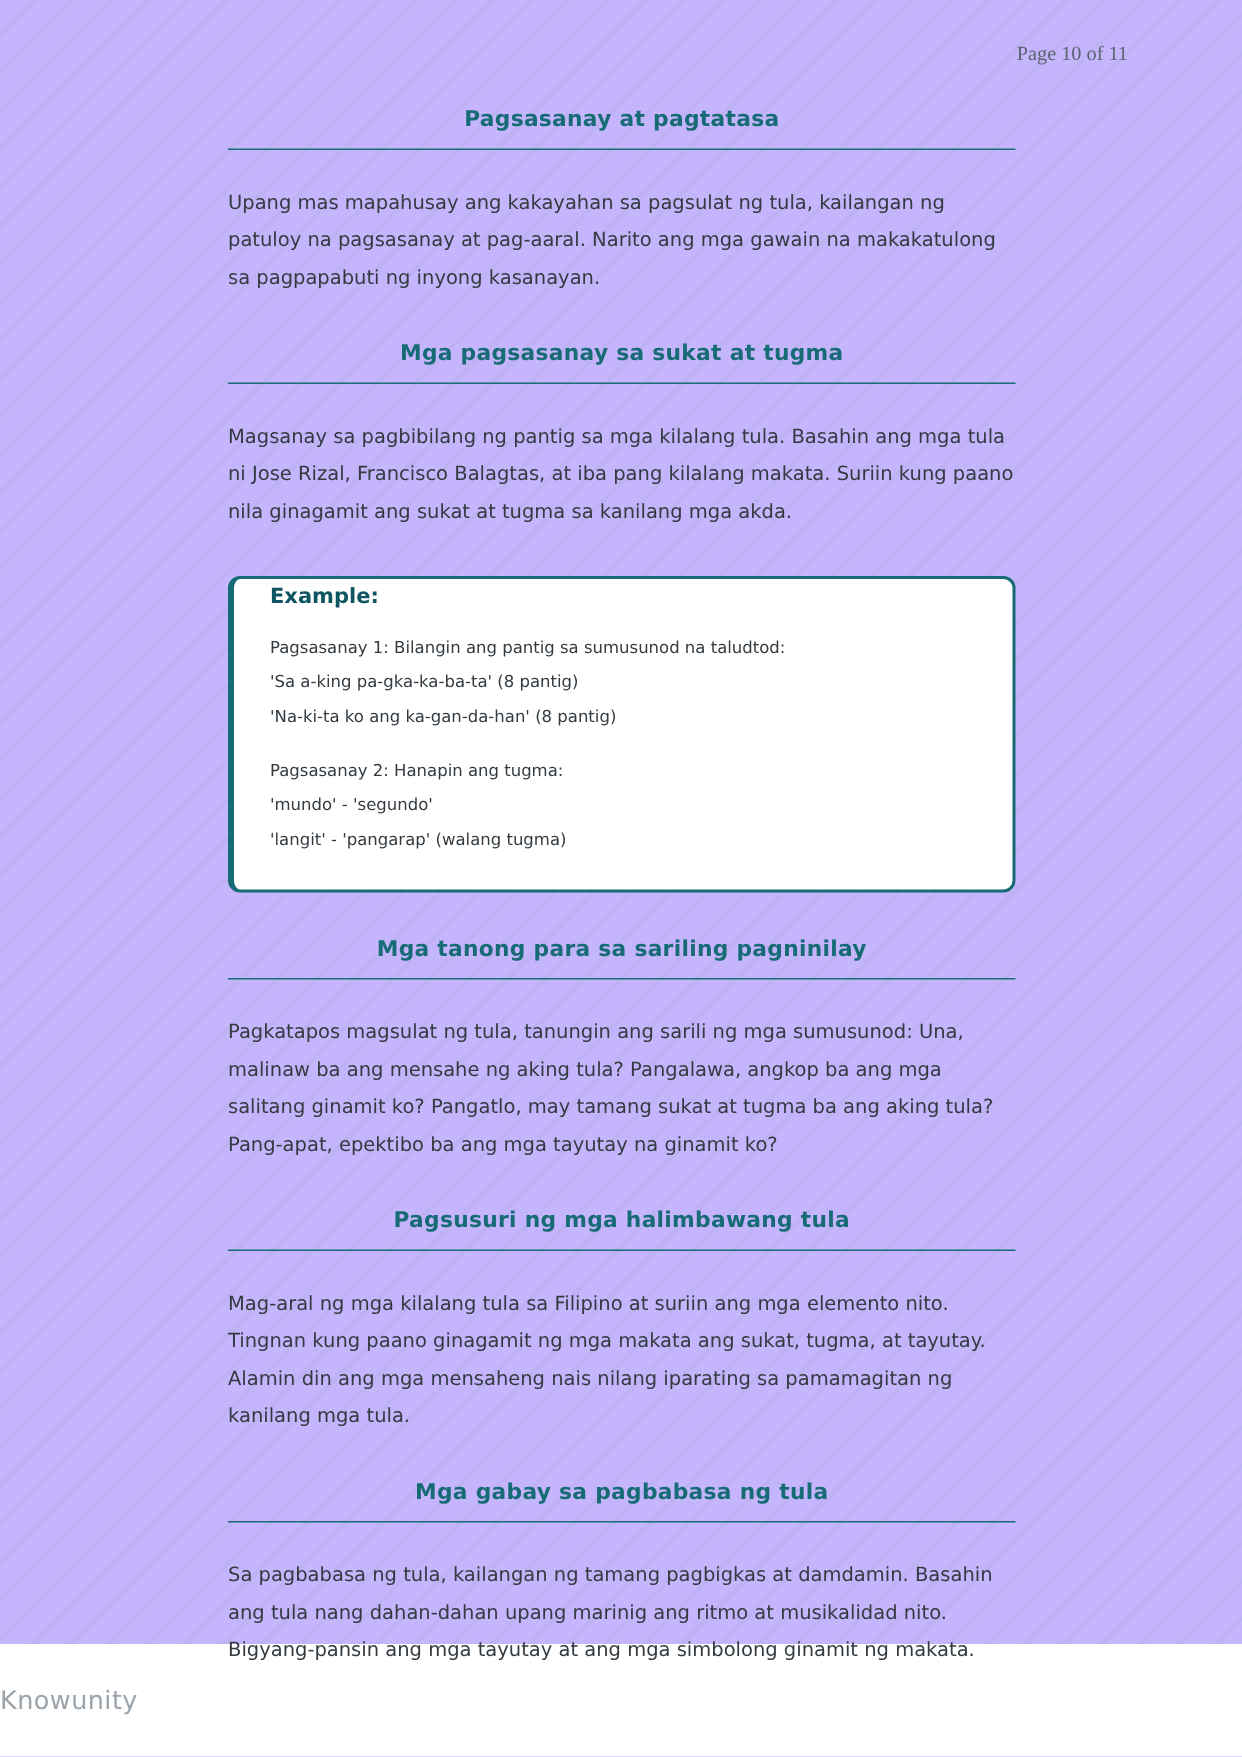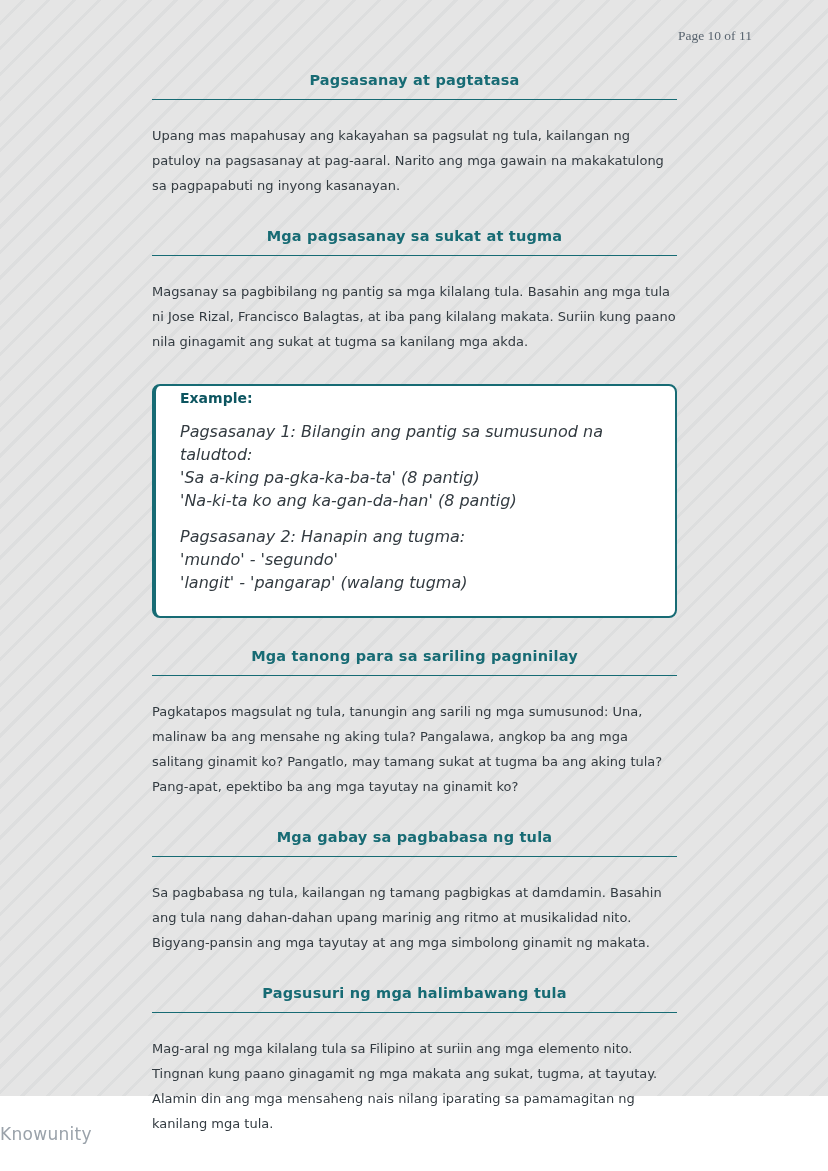--- a/index.html
+++ b/index.html
@@ -13,21 +13,21 @@
     width: 828px;
     height: 1171px;
     background: #ffffff;
     font-family: "DejaVu Sans", sans-serif;
     color: var(--body-text);
   }
   .page {
     position: relative;
     width: 828px;
     height: 1171px;
-    background: #e5e5e5;
+    background: #c4b5fd;
     overflow: hidden;
   }
   .stripes {
     position: absolute;
     top: 0; left: 0;
     width: 828px;
     height: 1096px;
     background:
       repeating-linear-gradient(
         135deg,
@@ -79,24 +79,23 @@
     background: #ffffff;
     padding: 4px 24px 22px 24px;
   }
   .example-title {
     color: #0d5560;
     font-weight: bold;
     font-size: 14px;
     margin-bottom: 14px;
   }
   .example-line {
-    font-size: 16px;
+    font-size: 11px;
     line-height: 23px;
     color: var(--body-text);
-    font-style: italic;
   }
   .example-gap { height: 13px; }
   .footer {
     position: absolute;
     left: 0;
     top: 1096px;
     width: 828px;
     height: 75px;
     background: #ffffff;
     display: flex;
@@ -139,27 +138,27 @@
         <div class="example-line">'langit' - 'pangarap' (walang tugma)</div>
       </div>
     </div>
 
     <div class="section">
       <h2 class="section-heading">Mga tanong para sa sariling pagninilay</h2>
       <p class="section-body">Pagkatapos magsulat ng tula, tanungin ang sarili ng mga sumusunod: Una, malinaw ba ang mensahe ng aking tula? Pangalawa, angkop ba ang mga salitang ginamit ko? Pangatlo, may tamang sukat at tugma ba ang aking tula? Pang-apat, epektibo ba ang mga tayutay na ginamit ko?</p>
     </div>
 
     <div class="section">
-      <h2 class="section-heading">Mga gabay sa pagbabasa ng tula</h2>
-      <p class="section-body">Sa pagbabasa ng tula, kailangan ng tamang pagbigkas at damdamin. Basahin ang tula nang dahan-dahan upang marinig ang ritmo at musikalidad nito. Bigyang-pansin ang mga tayutay at ang mga simbolong ginamit ng makata.</p>
+      <h2 class="section-heading">Pagsusuri ng mga halimbawang tula</h2>
+      <p class="section-body">Mag-aral ng mga kilalang tula sa Filipino at suriin ang mga elemento nito. Tingnan kung paano ginagamit ng mga makata ang sukat, tugma, at tayutay. Alamin din ang mga mensaheng nais nilang iparating sa pamamagitan ng kanilang mga tula.</p>
     </div>
 
     <div class="section">
-      <h2 class="section-heading">Pagsusuri ng mga halimbawang tula</h2>
-      <p class="section-body">Mag-aral ng mga kilalang tula sa Filipino at suriin ang mga elemento nito. Tingnan kung paano ginagamit ng mga makata ang sukat, tugma, at tayutay. Alamin din ang mga mensaheng nais nilang iparating sa pamamagitan ng kanilang mga tula.</p>
+      <h2 class="section-heading">Mga gabay sa pagbabasa ng tula</h2>
+      <p class="section-body">Sa pagbabasa ng tula, kailangan ng tamang pagbigkas at damdamin. Basahin ang tula nang dahan-dahan upang marinig ang ritmo at musikalidad nito. Bigyang-pansin ang mga tayutay at ang mga simbolong ginamit ng makata.</p>
     </div>
 
   </div>
 
   <div class="footer">
     <div class="footer-brand">Knowunity</div>
   </div>
 </div>
 
 </body></html>

